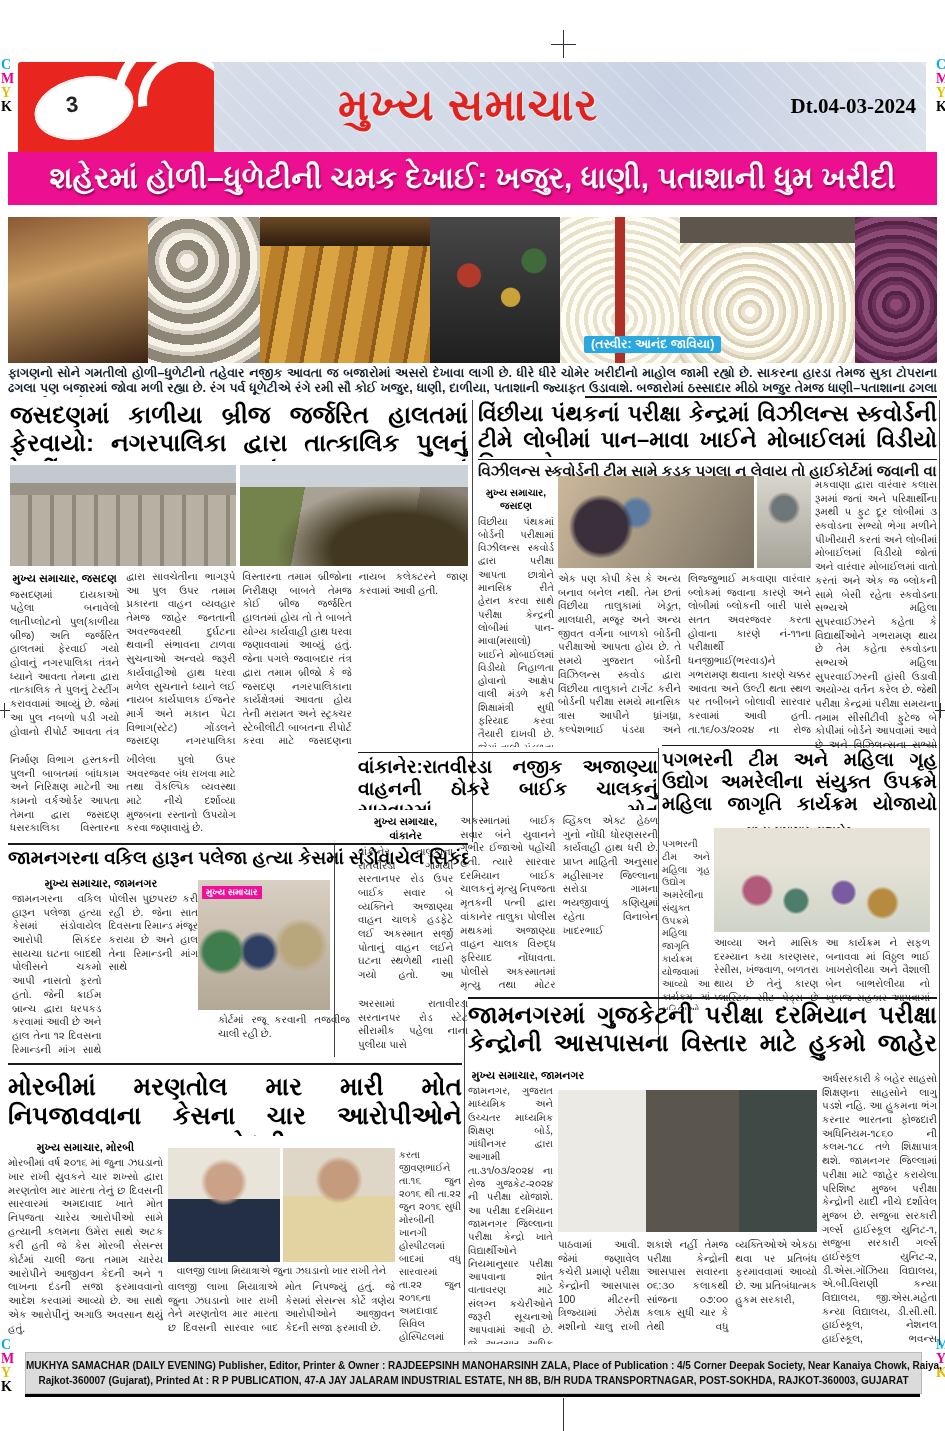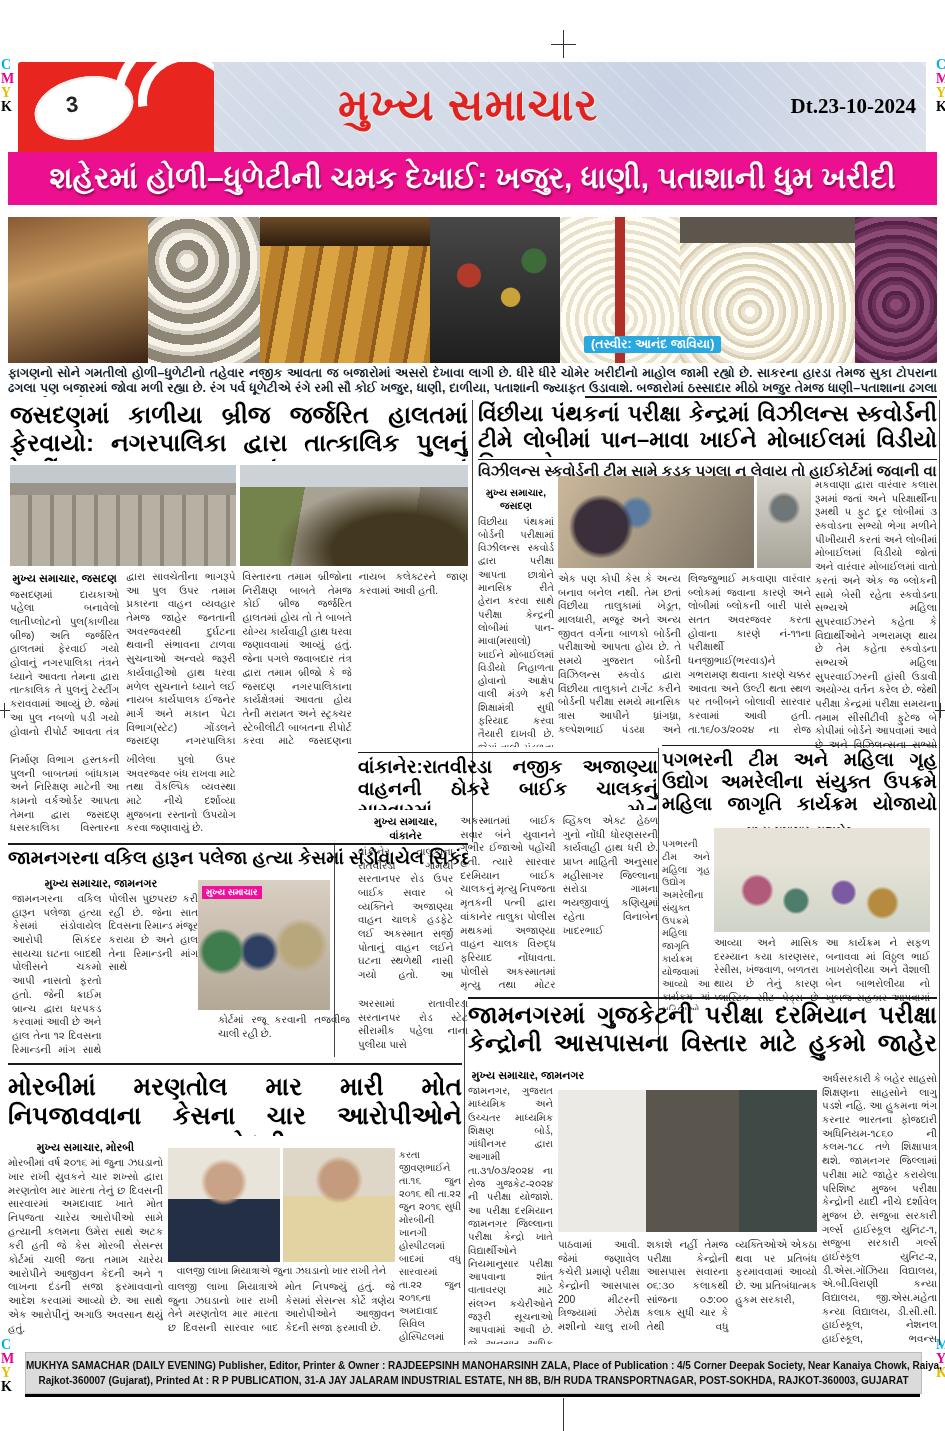--- a/index.html
+++ b/index.html
@@ -100,21 +100,21 @@
   <div class="mark-v" style="left:563px;top:1398px;height:33px;"></div>
 
   <div class="abs masthead" style="left:18px;top:62px;width:908px;height:93px;">
     <div class="abs logo" style="left:0;top:0;width:196px;height:93px;">
       <div class="ellipse"></div>
       <div class="num">3</div>
       <div class="arc" style="left:96px;top:-28px;width:110px;height:110px;"></div>
       <div class="arc" style="left:120px;top:-10px;width:80px;height:80px;"></div>
     </div>
     <div class="abs mast-title" style="left:320px;top:18px;">મુખ્ય સમાચાર</div>
-    <div class="abs mast-date" style="right:10px;top:32px;">Dt.23-10-2024</div>
+    <div class="abs mast-date" style="right:10px;top:32px;">Dt.04-03-2024</div>
   </div>
   <div class="abs" style="left:18px;top:156px;width:908px;height:4px;background:#e31e24;"></div>
 
   <div class="abs banner" style="left:8px;top:152px;width:929px;height:53px;">
     <div class="banner-text">શહેરમાં હોળી–ધુળેટીની ચમક દેખાઈ: ખજુર, ધાણી, પતાશાની ધુમ ખરીદી</div>
   </div>
 
   <div class="abs" style="left:8px;top:217px;width:929px;height:146px;display:flex;">
     <div class="ph-stall" style="width:140px;height:146px;"></div>
     <div class="ph-garland" style="width:112px;height:146px;"></div>
@@ -213,25 +213,25 @@
   <div class="vrule" style="left:464px;top:1000px;height:345px;"></div>
 
   <div class="hrule" style="left:468px;top:997px;width:469px;height:1.5px;"></div>
   <div class="abs hl" style="left:468px;top:1001px;width:469px;height:62px;font-size:24px;">જામનગરમાં ગુજકેટની પરીક્ષા દરમિયાન પરીક્ષા કેન્દ્રોની આસપાસના વિસ્તાર માટે હુકમો જાહેર કરાયા</div>
   <div class="abs byline" style="left:468px;top:1068px;width:120px;">મુખ્ય સમાચાર, જામનગર</div>
   <div class="abs body-txt" style="left:468px;top:1084px;width:85px;height:260px;font-size:10px;">
     <span>જામનગર, ગુજરાત માધ્યમિક અને ઉચ્ચતર માધ્યમિક શિક્ષણ બોર્ડ, ગાંધીનગર દ્વારા આગામી તા.૩૧/૦૩/૨૦૨૪ ના રોજ ગુજકેટ-૨૦૨૪ ની પરીક્ષા યોજાશે. આ પરીક્ષા દરમિયાન જામનગર જિલ્લાના પરીક્ષા કેન્દ્રો ખાતે વિદ્યાર્થીઓને નિયમાનુસાર પરીક્ષા આપવાના શાંત વાતાવરણ માટે સંલગ્ન કચેરીઓને જરૂરી સૂચનાઓ આપવામાં આવી છે. જે અનુસાર અધિક જિલ્લા મેજિસ્ટ્રેટ દ્વારા જાહેરનામું બહાર પાડવામાં આવ્યું છે.</span>
   </div>
   <div class="photo ph-meeting" style="left:558px;top:1090px;width:259px;height:142px;"></div>
   <div class="abs body-txt cols-3" style="left:558px;top:1238px;width:259px;height:106px;">
-    <span>પાઠવામાં આવી. જેમાં જણાવેલ કચેરી પ્રમાણે પરીક્ષા કેન્દ્રોની આસપાસ 200 મીટરની ત્રિજ્યામાં ઝેરોક્ષ મશીનો ચાલુ રાખી શકાશે નહીં તેમજ પરીક્ષા કેન્દ્રોની આસપાસ સવારના ૦૬:૩૦ કલાકથી સાંજના ૦૭:૦૦ કલાક સુધી ચાર કે તેથી વધુ વ્યક્તિઓએ એકઠા થવા પર પ્રતિબંધ ફરમાવવામાં આવ્યો છે. આ પ્રતિબંધાત્મક હુકમ સરકારી,</span>
+    <span>પાઠવામાં આવી. જેમાં જણાવેલ કચેરી પ્રમાણે પરીક્ષા કેન્દ્રોની આસપાસ 100 મીટરની ત્રિજ્યામાં ઝેરોક્ષ મશીનો ચાલુ રાખી શકાશે નહીં તેમજ પરીક્ષા કેન્દ્રોની આસપાસ સવારના ૦૬:૩૦ કલાકથી સાંજના ૦૭:૦૦ કલાક સુધી ચાર કે તેથી વધુ વ્યક્તિઓએ એકઠા થવા પર પ્રતિબંધ ફરમાવવામાં આવ્યો છે. આ પ્રતિબંધાત્મક હુકમ સરકારી,</span>
   </div>
   <div class="abs body-txt" style="left:822px;top:1072px;width:115px;height:272px;">
     <span>અર્ધસરકારી કે બહેર સાહસો શિક્ષણના સાહસોને લાગુ પડશે નહિ. આ હુકમના ભંગ કરનાર ભારતના ફોજદારી અધિનિયમ-૧૮૬૦ ની કલમ-૧૮૮ તળે શિક્ષાપાત્ર થશે. જામનગર જિલ્લામાં પરીક્ષા માટે જાહેર કરાયેલા પરિશિષ્ટ મુજબ પરીક્ષા કેન્દ્રોની યાદી નીચે દર્શાવેલ મુજબ છે. સજુબા સરકારી ગર્લ્સ હાઈસ્કૂલ યુનિટ-૧, સજુબા સરકારી ગર્લ્સ હાઈસ્કૂલ યુનિટ-૨, ડી.એસ.ગોંઝિયા વિદ્યાલય, એ.બી.વિરાણી કન્યા વિદ્યાલય, જી.એસ.મહેતા કન્યા વિદ્યાલય, ડી.સી.સી. હાઈસ્કૂલ, નેશનલ હાઈસ્કૂલ, ભવન્સ એ.કે.દોશી વિદ્યાલય, એલ.જી.હરિયા સ્કૂલ યુનિટ-૧, એલ.જી.હરિયા સ્કૂલ યુનિટ-૨, જે.કે.સોંની કન્યા વિદ્યાલય, પ્રણામી હાઈસ્કૂલ અને આર.આર.શાહ હાઈસ્કૂલ..</span>
   </div>
 
   <div class="abs footer" style="left:25px;top:1352px;width:895px;height:40px;">
     <div>MUKHYA SAMACHAR (DAILY EVENING)  Publisher, Editor, Printer &amp; Owner : RAJDEEPSINH MANOHARSINH ZALA, Place of Publication : 4/5 Corner Deepak Society, Near Kanaiya Chowk, Raiya, Road,</div>
-    <div>Rajkot-360007 (Gujarat),  Printed At : R P PUBLICATION, 31-A JAY JALARAM INDUSTRIAL ESTATE, NH 8B, B/H RUDA TRANSPORTNAGAR, POST-SOKHDA, RAJKOT-360003, GUJARAT</div>
+    <div>Rajkot-360007 (Gujarat),  Printed At : R P PUBLICATION, 47-A JAY JALARAM INDUSTRIAL ESTATE, NH 8B, B/H RUDA TRANSPORTNAGAR, POST-SOKHDA, RAJKOT-360003, GUJARAT</div>
   </div>
   <div class="abs" style="left:25px;top:1394px;width:895px;height:3px;background:#000;"></div>
 
 </div>
 
 </body></html>

